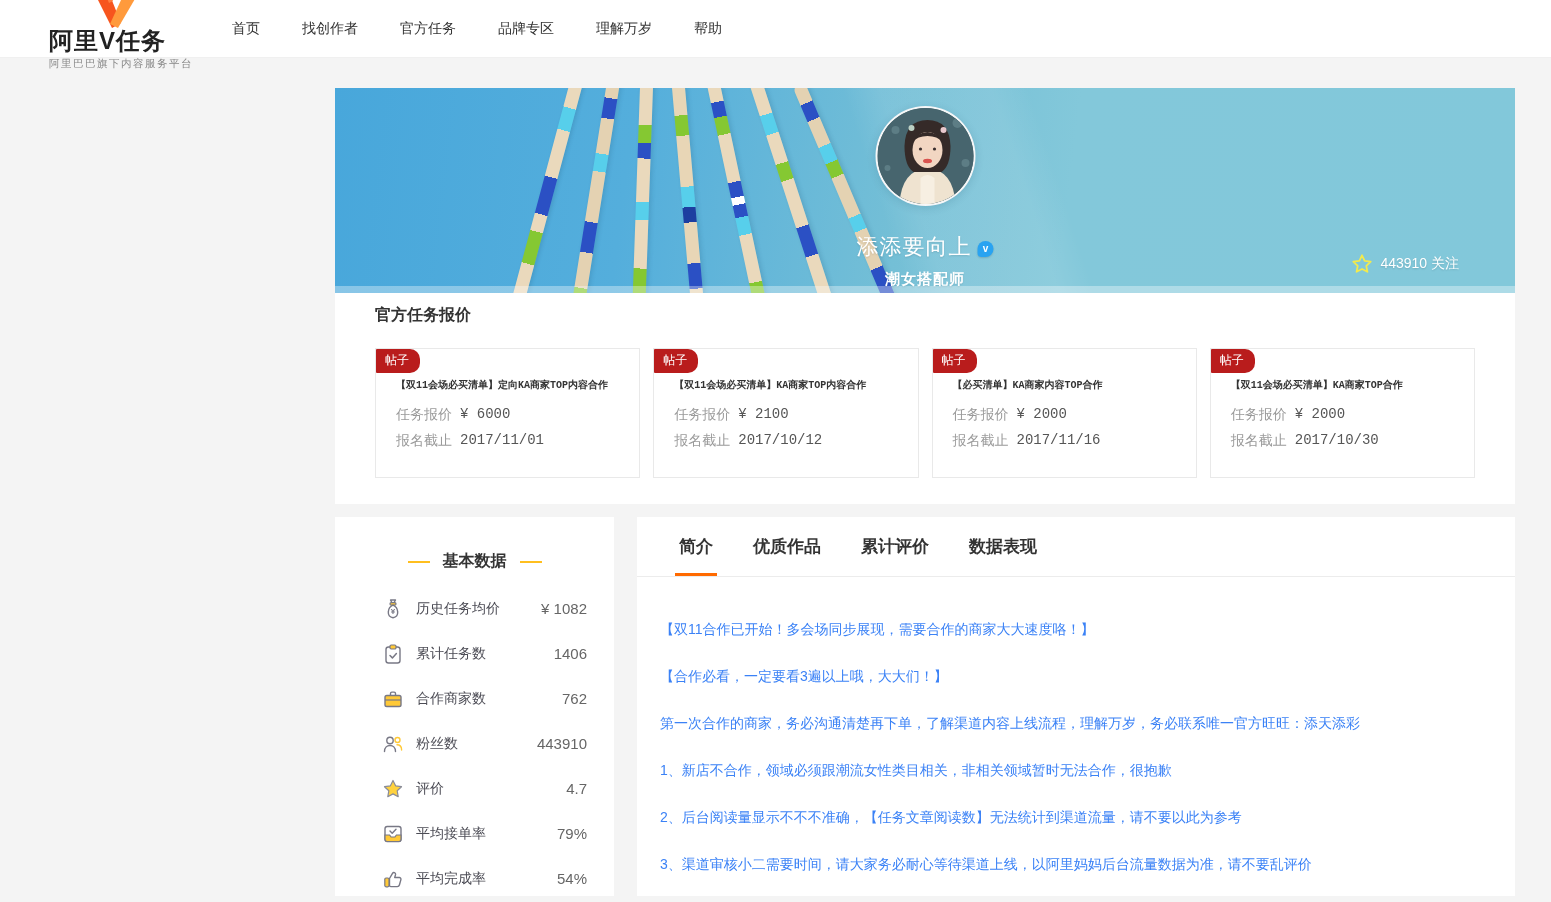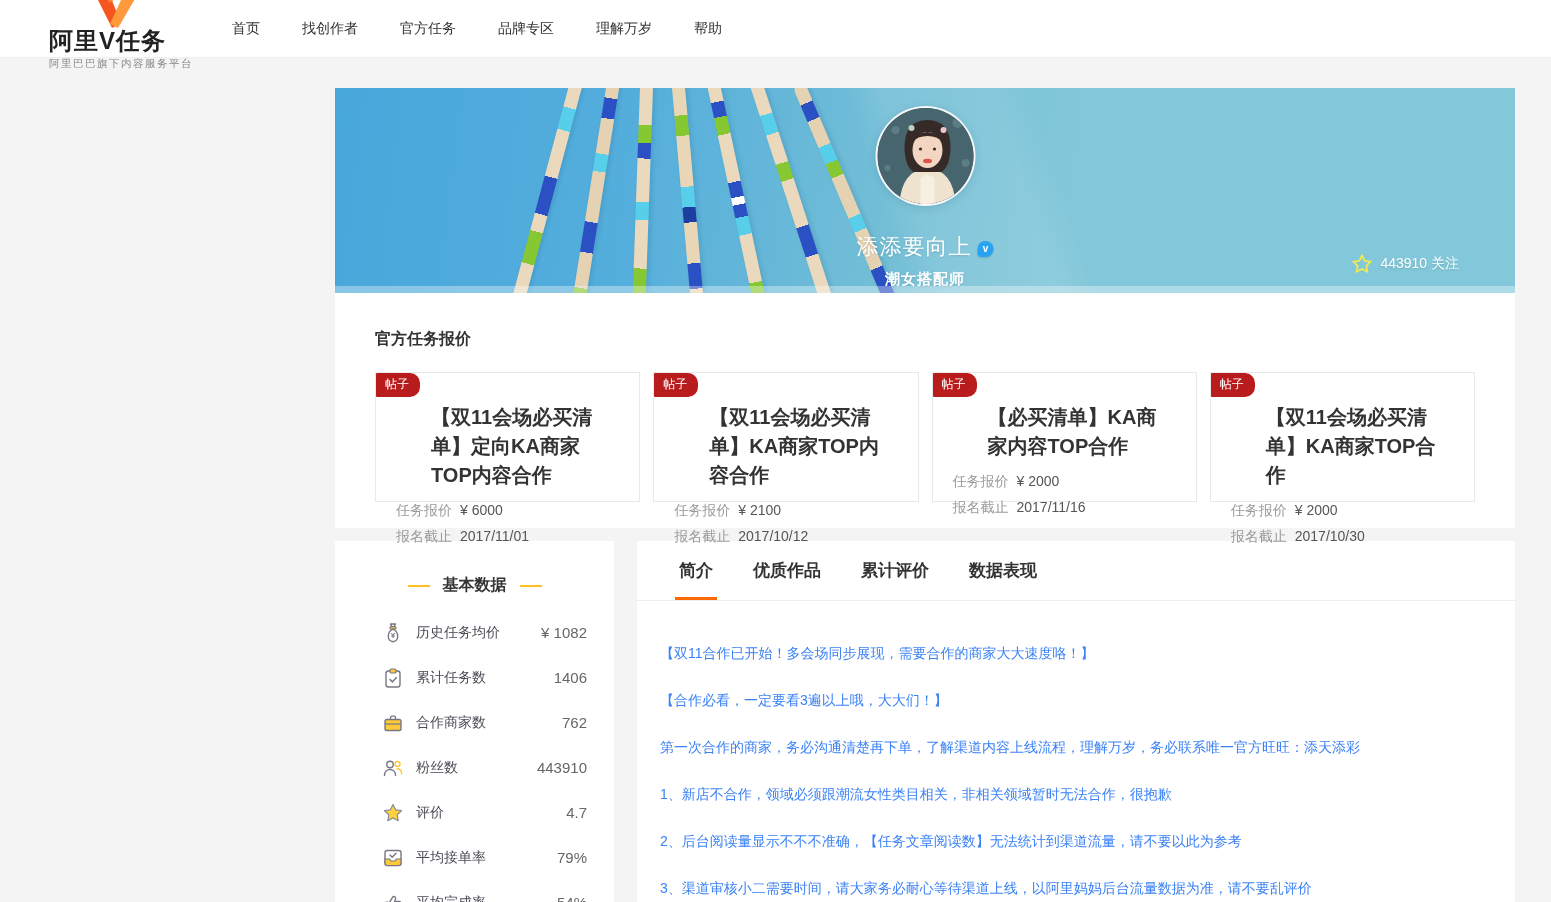--- a/index.html
+++ b/index.html
@@ -43,27 +43,27 @@
   .name { color:#fff; font-size:22px; letter-spacing:1px; text-shadow:0 1px 2px rgba(0,0,0,.12); }
   .vbadge { width:16px; height:16px; margin-left:6px; margin-top:4px; border-radius:50% 50% 50% 4px; background:#29a3f1;
             color:#fff; font-size:10px; font-weight:bold; line-height:16px; text-align:center; box-shadow:0 1px 2px rgba(0,0,0,.15); }
   .role { color:#fff; font-size:15px; margin-top:8px; letter-spacing:1px; text-shadow:0 1px 2px rgba(0,0,0,.10);font-weight:bold; }
 
   .follow { position:absolute; right:56px; bottom:18px; display:flex; align-items:center; z-index:3; cursor:pointer; }
   .follow svg { margin-right:7px; }
   .follow span { color:#fff; font-size:14px; text-shadow:0 1px 2px rgba(0,0,0,.15); }
 
   
-  .tasks { padding:36px 40px 26px; }
+  .tasks { padding:12px 40px 26px;font-family:Liberation Mono, monospace; }
   .tasks h3 { font-size:16px; color:#333; font-weight:bold; }
   .cards { display:flex; gap:13px; margin-top:22px; }
   .card { position:relative; width:266px; height:130px; border:1px solid #e9e9e9; background:#fff; padding:24px 20px 0; cursor:pointer; }
   .badge { position:absolute; top:0; left:0; background:#b91c1c; color:#fff; font-size:12px;
            padding:3px 11px 4px 9px; border-radius:1px 10px 10px 1px; }
-  .card h4 { font-size:20px; font-weight:bold; color:#333; line-height:1.45; margin-top:6px;margin-left:35px; }
+  .card h4 { font-size:10px; font-weight:bold; color:#333; line-height:1.45; margin-top:6px; }
   .crow { display:flex; font-size:14px; margin-top:8px; }
   .crow:first-of-type { margin-top:12px; }
   .crow .lab { color:#9a9a9a; margin-right:8px; }
   .crow .val { color:#555; }
 
   
   .panels { display:flex; gap:23px; margin-top:13px; height:379px; overflow:hidden; }
   .sidebar { width:279px; background:#fff; padding-top:34px; flex-shrink:0; }
   .side-head { display:flex; align-items:center; justify-content:center; }
   .side-head .dash { width:22px; height:2px; background:#ffbf1f; }

